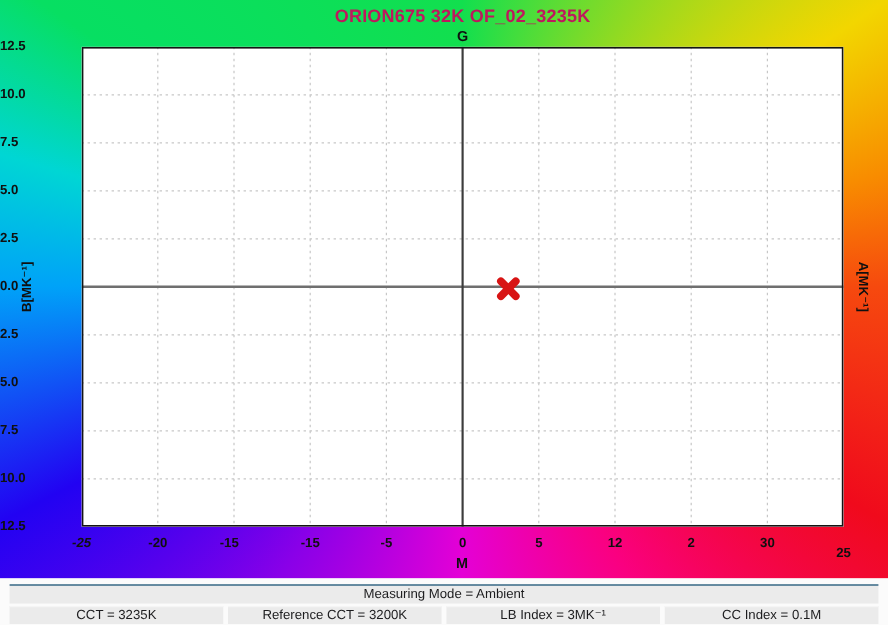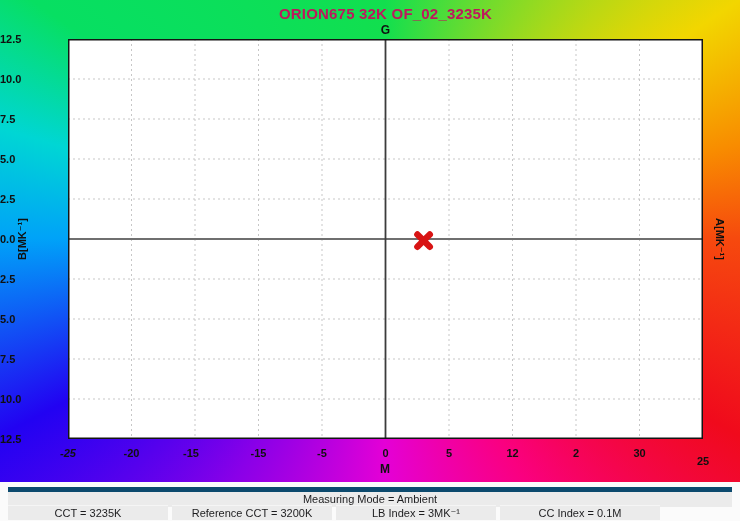--- a/index.html
+++ b/index.html
@@ -76,29 +76,29 @@
   }
   .bottom-panel {
     position: absolute;
     left: 0; top: 482px; width: 740px; height: 39px;
     background: #fbfbfb;
   }
   .mode-bar {
     position: absolute;
     left: 8px; top: 487px; width: 724px; height: 15px;
     background: #ebebeb;
-    border-top: 5px solid #0c4a6e;
+    border-top: 1px solid #0c4a6e;
     text-align: center;
     font-size: 11px;
     color: #1d1d1f;
     line-height: 15px;
   }
   .info-bar {
     position: absolute;
-    left: 8px; top: 505px; width: 652px; height: 15px;
+    left: 8px; top: 505px; width: 724px; height: 15px;
     display: flex;
     gap: 4px;
   }
   .info-cell {
     flex: 1 1 0;
     background: #ebebeb;
     border-top: 1px solid #f5f5f5;
     text-align: center;
     font-size: 11px;
     color: #1d1d1f;

